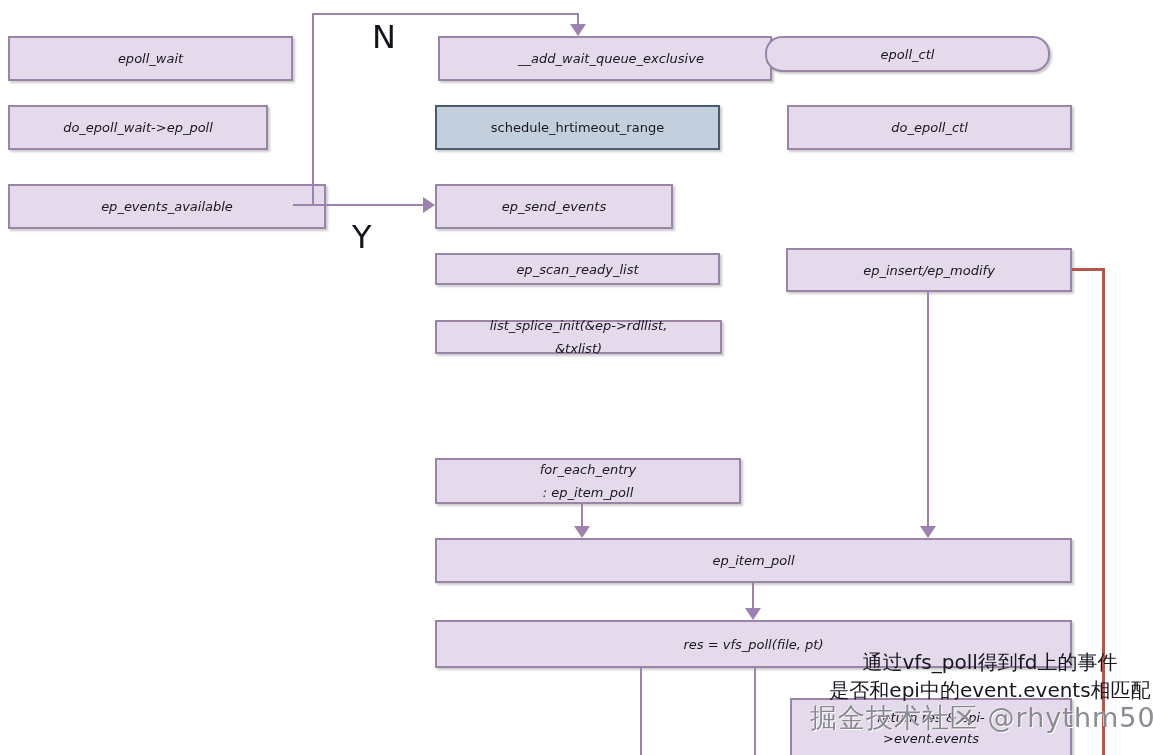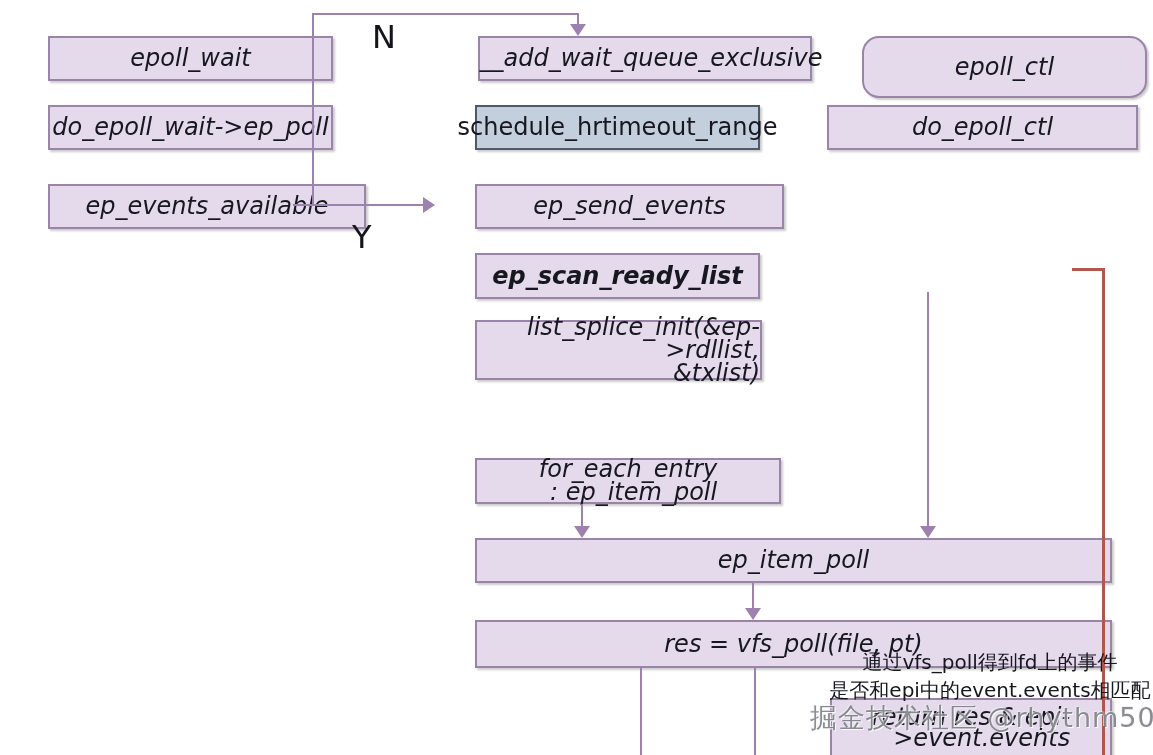--- a/index.html
+++ b/index.html
@@ -10,45 +10,44 @@
     overflow:hidden;
     font-family:"DejaVu Sans",sans-serif;
     color:#17171f;
   }
   .node{
     position:absolute;
     background:var(--node-fill,#e4daeb);
     border:2px solid var(--node-border,#9a85a8);
     box-shadow:2px 2px 2px rgba(110,110,110,0.35);
     display:flex;align-items:center;justify-content:center;
-    text-align:right;
-    font-size:24px;font-style:italic;
+    text-align:center;
+    font-size:13px;font-style:italic;
     line-height:23px;
     white-space:pre-line;
     box-sizing:border-box;
-    margin-left:40px;
   }
   .node.highlight{
     background:var(--highlight-fill,#c3cfdc);
     border:2px solid var(--highlight-border,#4a5b6e);
     font-style:normal;
   }
   
   #n-epoll-wait          {left:8;  left:8px;   top:36px;  width:285px; height:45px;}
-  #n-do-epoll-wait       {left:8px;   top:105px; width:285px; height:45px;}
+  #n-do-epoll-wait       {left:8px;   top:105px; width:260px; height:45px;}
   #n-ep-events-available {left:8px;   top:184px; width:318px; height:45px;}
   #n-add-wait-queue      {left:438px; top:36px;  width:334px; height:45px;padding-left:12px;}
   #n-schedule-hrtimeout  {left:435px; top:105px; width:285px; height:45px;}
-  #n-ep-send-events      {left:435px; top:184px; width:309px; height:45px;}
-  #n-ep-scan-ready-list  {left:435px; top:253px; width:285px; height:46px;font-weight:bold;}
-  #n-list-splice-init    {left:435px; top:320px; width:287px; height:60px;}
+  #n-ep-send-events      {left:435px; top:184px; width:238px; height:45px;}
+  #n-ep-scan-ready-list  {left:435px; top:253px; width:285px; height:32px;}
+  #n-list-splice-init    {left:435px; top:320px; width:287px; height:34px;}
   #n-ep-send-events-proc {left:435px; top:390px; width:287px; height:47px;}
   #n-for-each-entry      {left:435px; top:458px; width:306px; height:46px;}
-  #n-epoll-ctl           {left:822px; top:36px;  width:285px; height:62px;border-radius:17px;}
-  #n-do-epoll-ctl        {left:787px; top:105px; width:311px; height:45px;}
+  #n-epoll-ctl           {left:765px; top:36px;  width:285px; height:36px;border-radius:17px;}
+  #n-do-epoll-ctl        {left:787px; top:105px; width:285px; height:45px;}
   #n-ep-insert-modify    {left:786px; top:248px; width:286px; height:44px;}
   #n-ep-item-poll        {left:435px; top:538px; width:637px; height:45px;}
   #n-vfs-poll            {left:435px; top:620px; width:637px; height:48px;}
   #n-return-res          {left:790px; top:698px; width:282px; height:59px; line-height:21px;}
 
   .edge{position:absolute;background:var(--connector,#9d81ae);}
   .edge.red{background:var(--special-connector,#b3564d);}
   .arrow-down{
     position:absolute;width:0;height:0;
     border-left:8px solid transparent;border-right:8px solid transparent;
@@ -118,20 +117,21 @@
   <div class="node highlight" id="n-schedule-hrtimeout">schedule_hrtimeout_range</div>
   <div class="node" id="n-ep-send-events">ep_send_events</div>
   <div class="node" id="n-ep-scan-ready-list">ep_scan_ready_list</div>
   <div class="node" id="n-list-splice-init">list_splice_init(&amp;ep-&gt;rdllist,
 &amp;txlist)</div>
   <div class="node" id="n-for-each-entry">for_each_entry
 : ep_item_poll</div>
 
   <div class="node" id="n-epoll-ctl">epoll_ctl</div>
   <div class="node" id="n-do-epoll-ctl">do_epoll_ctl</div>
+  <div class="node" id="n-ep-insert-modify">ep_insert/ep_modify</div>
 
   <div class="node" id="n-ep-item-poll">ep_item_poll</div>
   <div class="node" id="n-vfs-poll">res = vfs_poll(file, pt)</div>
   <div class="node" id="n-return-res">return res &amp; epi-
 &gt;event.events</div>
 
   <div class="edge" id="e-branch-v"></div>
   <div class="edge" id="e-branch-h"></div>
   <div class="edge" id="e-n-down"></div>
   <div class="arrow-down" id="a-n-down"></div>

